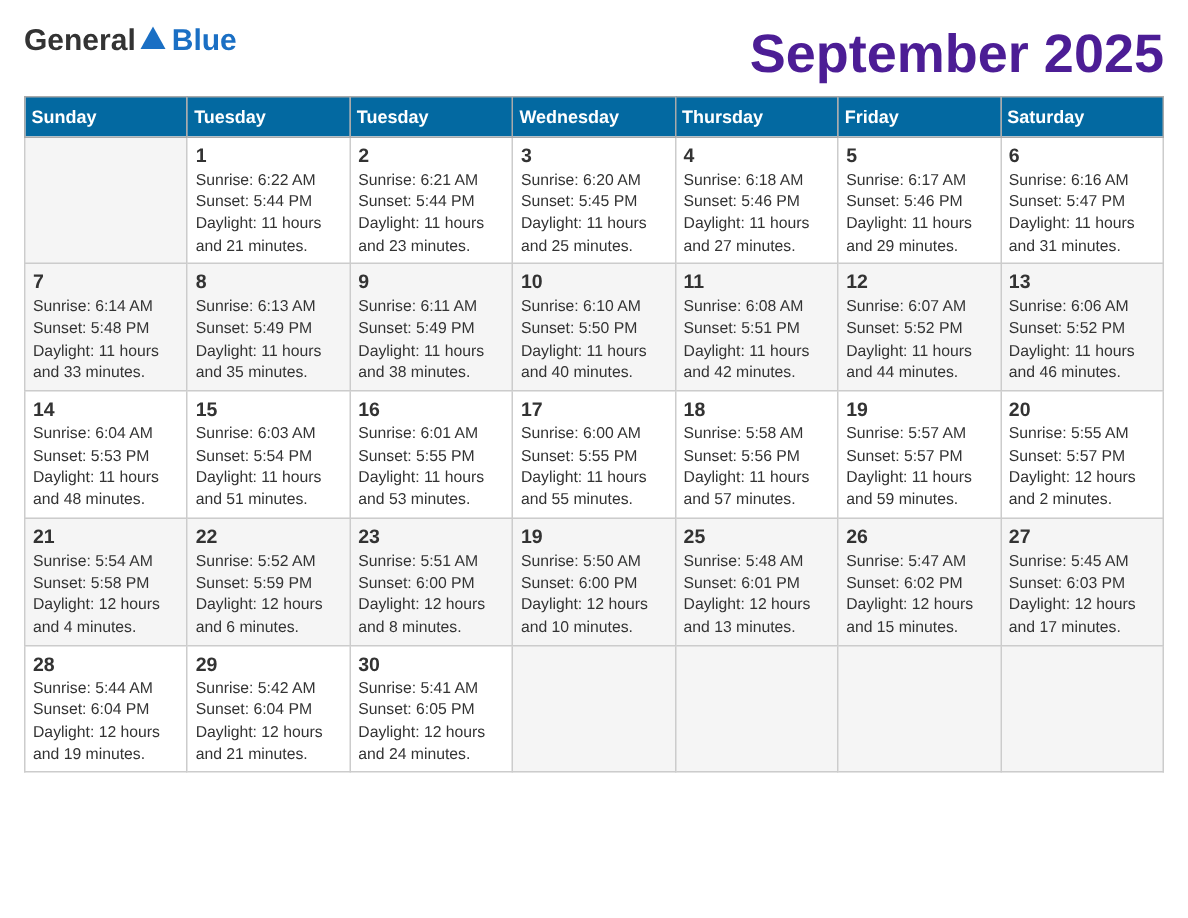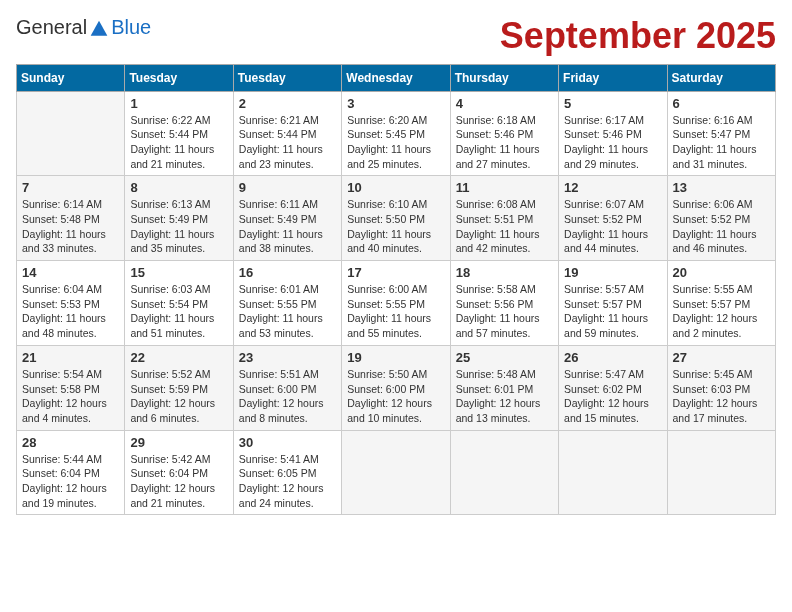--- a/index.html
+++ b/index.html
@@ -16,38 +16,38 @@
       align-items: flex-start;
       margin-bottom: 4px;
     }
     .logo {
       display: flex;
       flex-direction: column;
       align-items: flex-start;
     }
     .logo-text {
       display: flex;
-      align-items: flex-end;
+      align-items: flex-start;
       font-size: 20px;
-      font-weight: normal;
+      font-weight: bold;
     }
     .logo-general { color: #333; }
     .logo-blue { color: #1a6fc4; }
     .logo-icon {
       width: 20px;
       height: 20px;
       margin: 0 2px;
     }
     .title-block {
       text-align: right;
     }
     .month-title {
       font-size: 36px;
       font-weight: bold;
-      color: #b91c1c;
+      color: #4c1d95;
       line-height: 1.1;
     }
     .location-title {
       font-size: 14px;
       color: #555;
       margin-top: 2px;
     }
     table {
       width: 100%;
       border-collapse: collapse;

